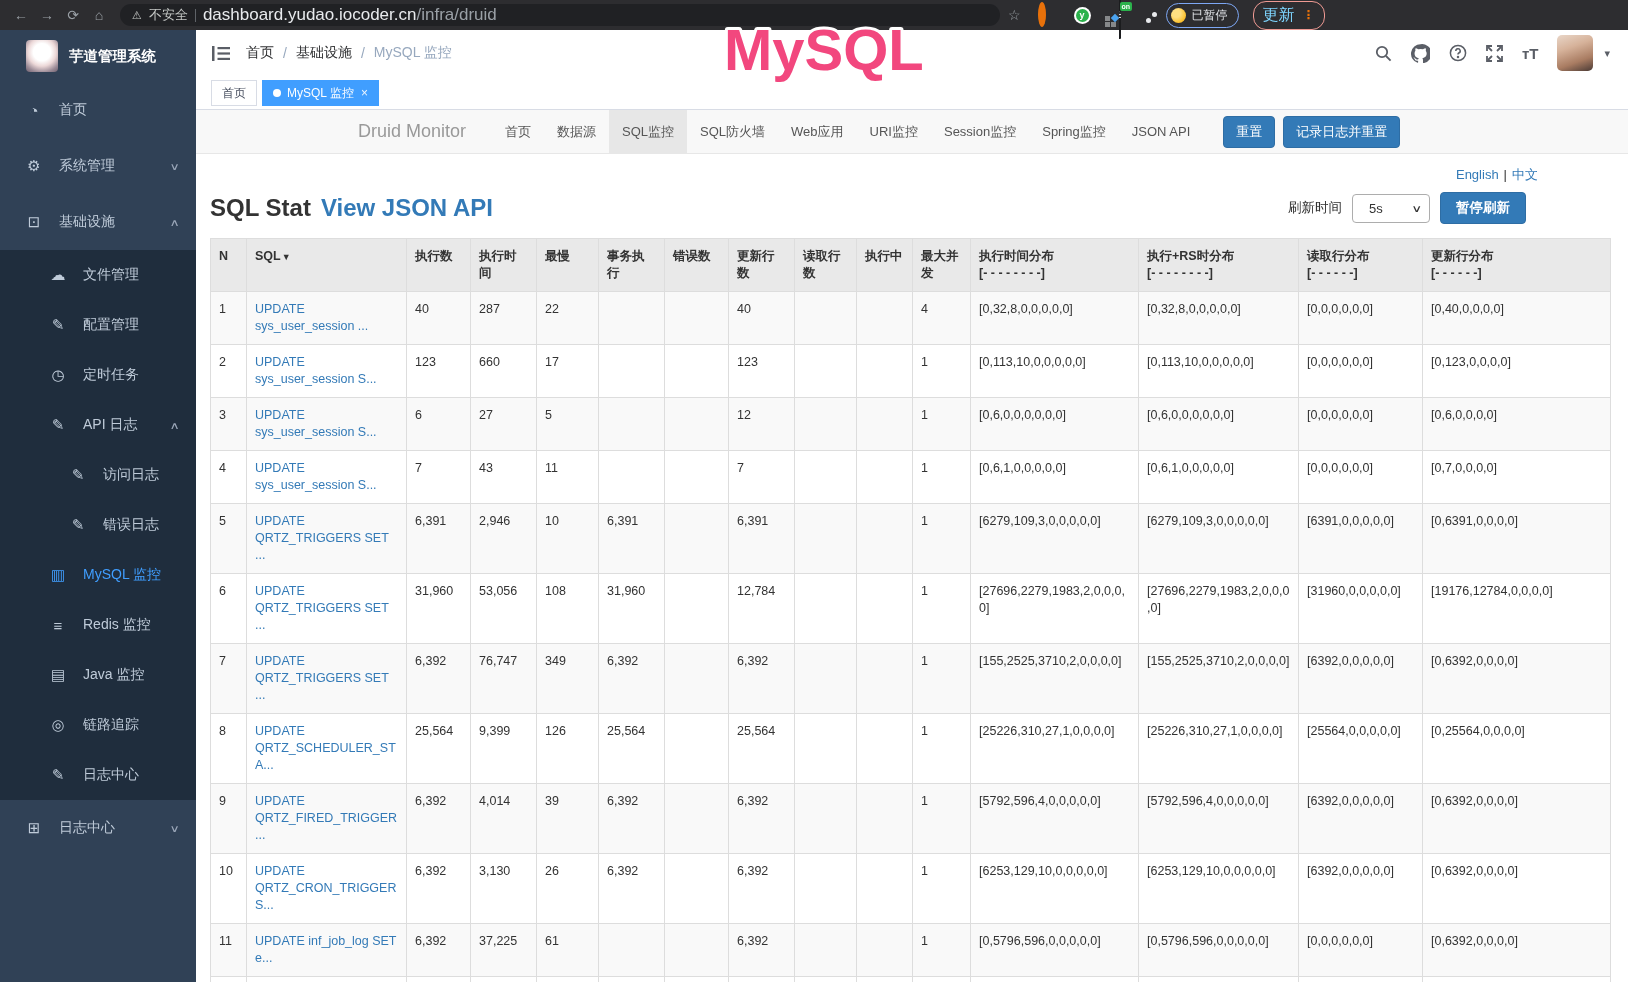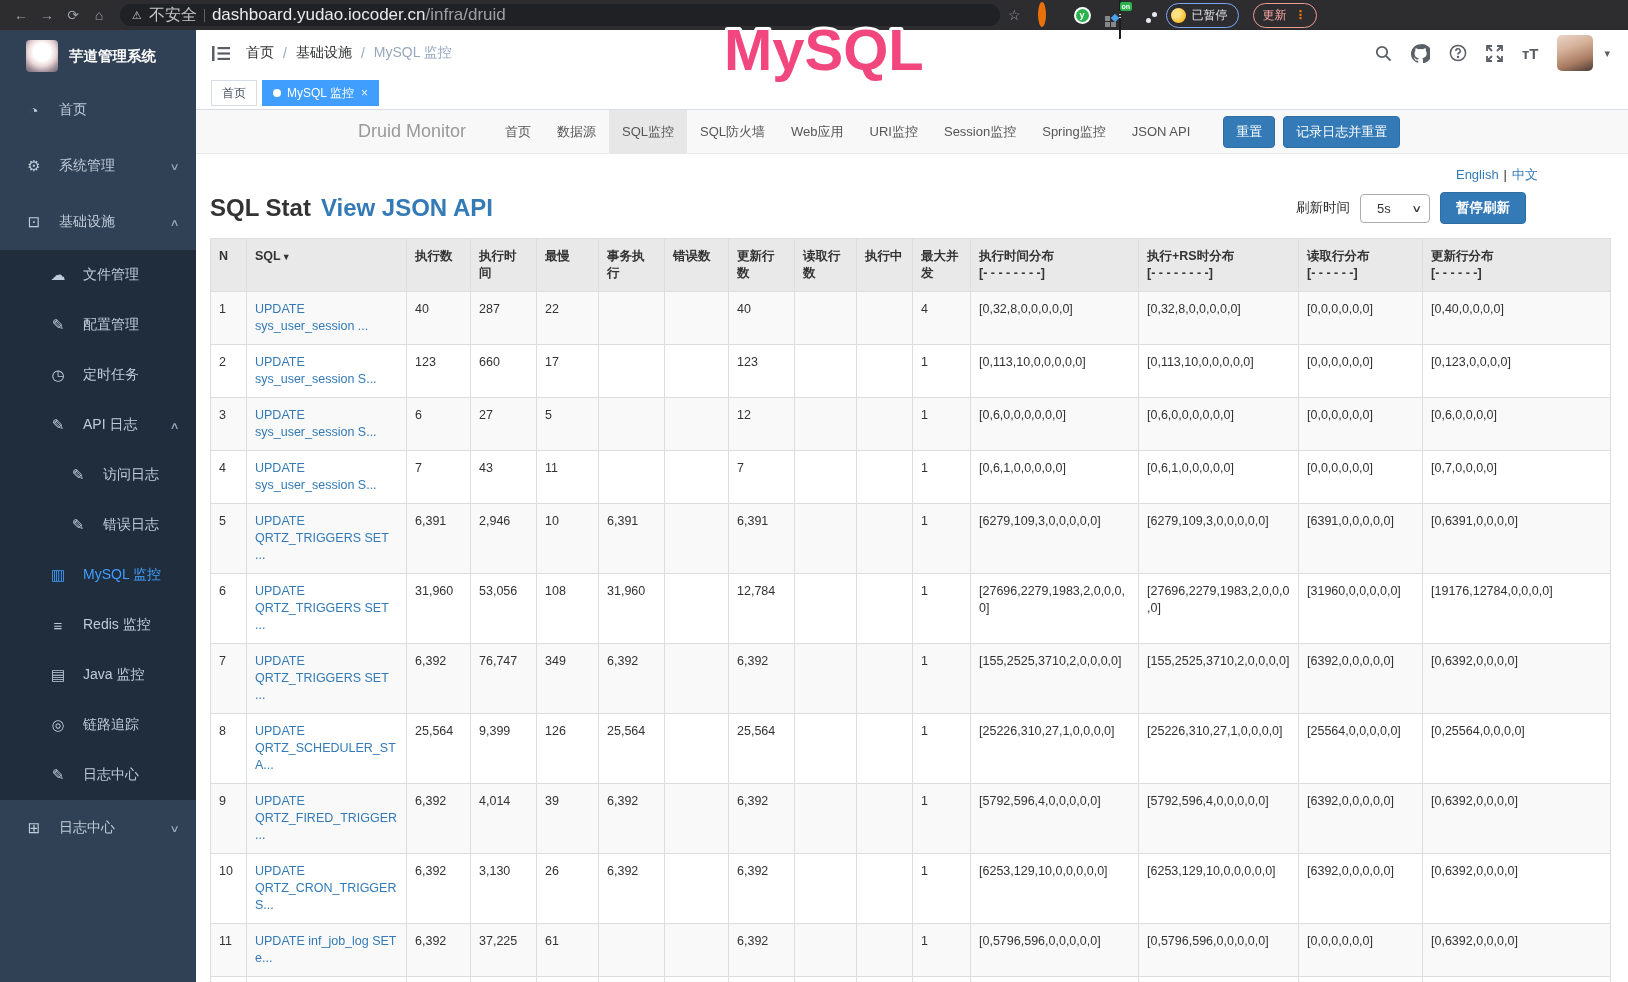--- a/index.html
+++ b/index.html
@@ -3,21 +3,21 @@
 <meta charset="utf-8">
 <style>
   * { box-sizing: border-box; margin: 0; padding: 0; }
   html,body { width:1628px; height:982px; overflow:hidden; font-family:"Liberation Sans","DejaVu Sans",sans-serif; background:#fff; }
 
   
   .browser-bar { position:fixed; top:0; left:0; width:1628px; height:30px; background:#2d2d30; display:flex; align-items:center; padding:0 10px; gap:4px; z-index:40; }
   .nav-ic { color:#9aa0a6; font-size:14px; width:22px; text-align:center; flex:none; cursor:pointer; }
   .url-pill { flex:none; width:880px; height:22px; background:#202124; border-radius:11px; display:flex; align-items:center; padding:0 12px; gap:7px; margin-left:6px; }
   .warn-ic { color:#c4c7c5; font-size:11px; }
-  .warn-txt { color:#c4c7c5; font-size:16px; }
+  .warn-txt { color:#c4c7c5; font-size:13px; }
   .url-div { width:1px; height:13px; background:#5f6368; }
   .url-txt { font-size:17px; color:#e8eaed; white-space:nowrap; }
   .url-txt .path { color:#9aa0a6; }
   .star-ic { color:#9aa0a6; font-size:14px; margin:0 8px 0 4px; cursor:pointer; }
   .ext { flex:none; margin:0 5px; cursor:pointer; position:relative; }
   .ext-donut { width:13px; height:13px; border:4px solid #e8710a; border-radius:50%; }
   .ext-gem { width:13px; height:11px; background:#57c4f5; clip-path:polygon(20% 0,80% 0,100% 35%,50% 100%,0 35%); }
   .ext-green { width:17px; height:17px; background:#fff; border-radius:50%; display:flex; align-items:center; justify-content:center; }
   .ext-green i { width:13px; height:13px; background:#2bb24c; border-radius:50%; color:#fff; font-style:normal; font-size:9px; font-weight:bold; line-height:13px; text-align:center; display:block; }
   .ext-squares { width:12px; height:12px; position:relative; }
@@ -28,21 +28,21 @@
   .ext-list b { display:block; height:1.5px; background:#cfd1d3; margin-bottom:1.5px; }
   .ext-on { position:absolute; left:1px; top:9px; background:#2bb24c; color:#fff; font-size:7px; font-weight:bold; padding:0 2px; border-radius:2px; line-height:9px; }
   .ext-cam { width:11px; height:13px; background:#8a9a7a; border-radius:3px 3px 2px 2px; opacity:.8; }
   .ext-puzzle { width:12px; height:12px; background:#e8eaed; border-radius:2px; position:relative; }
   .ext-puzzle::before { content:""; position:absolute; left:3px; top:-3px; width:5px; height:5px; background:#e8eaed; border-radius:50%; }
   .ext-puzzle::after { content:""; position:absolute; left:-3px; top:3px; width:5px; height:5px; background:#e8eaed; border-radius:50%; }
   .paused-pill { flex:none; display:flex; align-items:center; gap:6px; border:1.5px solid #7da7f4; border-radius:13px; padding:3px 10px 3px 4px; margin-left:8px; cursor:pointer; }
   .emoji-face { width:15px; height:15px; border-radius:50%; background:radial-gradient(circle at 35% 35%, #ffe082 0 30%, #fbc02d 70%, #f9a825 100%); }
   .paused-txt { color:#dfe1e5; font-size:12px; }
   .update-pill { flex:none; display:flex; align-items:center; gap:8px; border:1.5px solid #ef9a93; border-radius:13px; padding:3px 9px; margin-left:10px; cursor:pointer; }
-  .update-txt { color:#fca5a5; font-size:12px; }
+  .update-txt { color:#7dd3fc; font-size:16px; }
   .kebab { color:#e8710a; font-size:12px; font-weight:bold; letter-spacing:0; }
 
   
   .sidebar { position:fixed; left:0; top:30px; bottom:0; width:196px; background:#304156; z-index:30; }
   .logo-row { height:52px; display:flex; align-items:center; padding-left:26px; gap:11px; cursor:pointer; }
   .logo-img { width:32px; height:32px; border-radius:4px; background:radial-gradient(circle at 50% 38%, #ffffff 0 34%, #ecd8d8 55%, #9a8a96 80%, #6d5f6e 100%); flex:none; }
   .logo-title { color:#fff; font-weight:bold; font-size:14.5px; white-space:nowrap; }
   .menu-item { display:flex; align-items:center; color:#bfcbd9; font-size:14px; cursor:pointer; position:relative; }
   .menu-item.l1 { height:56px; padding-left:23px; }
   .menu-item.sub { background:#1f2d3d; height:50px; }
@@ -81,21 +81,21 @@
   .druid-btn:first-of-type { margin-left:20px; }
 
   .lang-row { text-align:right; padding:12px 90px 0 0; font-size:13px; }
   .lang-link { color:#337ab7; cursor:pointer; }
   .lang-sep { color:#333; margin:0 5px; }
 
   .title-row { display:flex; align-items:center; margin:8px 14px 14px; }
   .page-title { font-size:24px; font-weight:bold; color:#333; }
   .title-link { font-size:24px; font-weight:bold; color:#337ab7; margin-left:10px; cursor:pointer; }
   .refresh { margin-left:auto; display:flex; align-items:center; gap:10px; margin-right:88px; font-size:13.5px; color:#333; }
-  .select { width:70px; height:29px; border:1px solid #adadad; border-radius:4px; display:flex; align-items:center; justify-content:space-between; padding:0 9px 0 16px; background:#fff; cursor:pointer; font-size:13px; color:#333; }
+  .select { width:78px; height:29px; border:1px solid #adadad; border-radius:4px; display:flex; align-items:center; justify-content:space-between; padding:0 9px 0 16px; background:#fff; cursor:pointer; font-size:13px; color:#333; }
   .select .chev { font-size:10px; transform:scaleX(1.5); }
   .pause-btn { background:#337ab7; border:1px solid #2e6da4; color:#fff; font-size:13.5px; font-weight:bold; padding:6px 15px; border-radius:4px; cursor:pointer; }
 
   table.sql-table { border-collapse:collapse; margin:0 14px; table-layout:fixed; font-size:12.5px; color:#333; width:1400px; }
   .sql-table th, .sql-table td { border:1px solid #ddd; padding:9px 8px; text-align:left; vertical-align:top; line-height:17px; word-wrap:break-word; overflow:hidden; }
   .sql-table thead th { background:#e9e9e9; font-weight:bold; cursor:pointer; }
   .sql-table tbody tr:nth-child(odd) { background:#f9f9f9; }
   .sql-link { color:#337ab7; text-decoration:none; cursor:pointer; }
   .sort-glyph { font-size:9px; margin-left:1px; }
 

